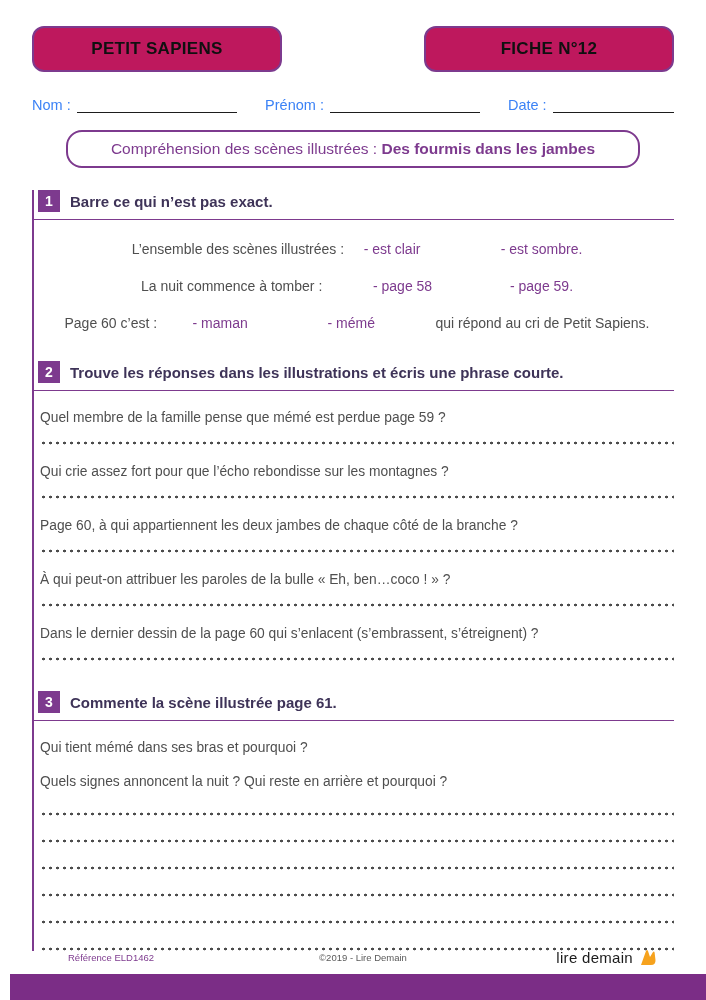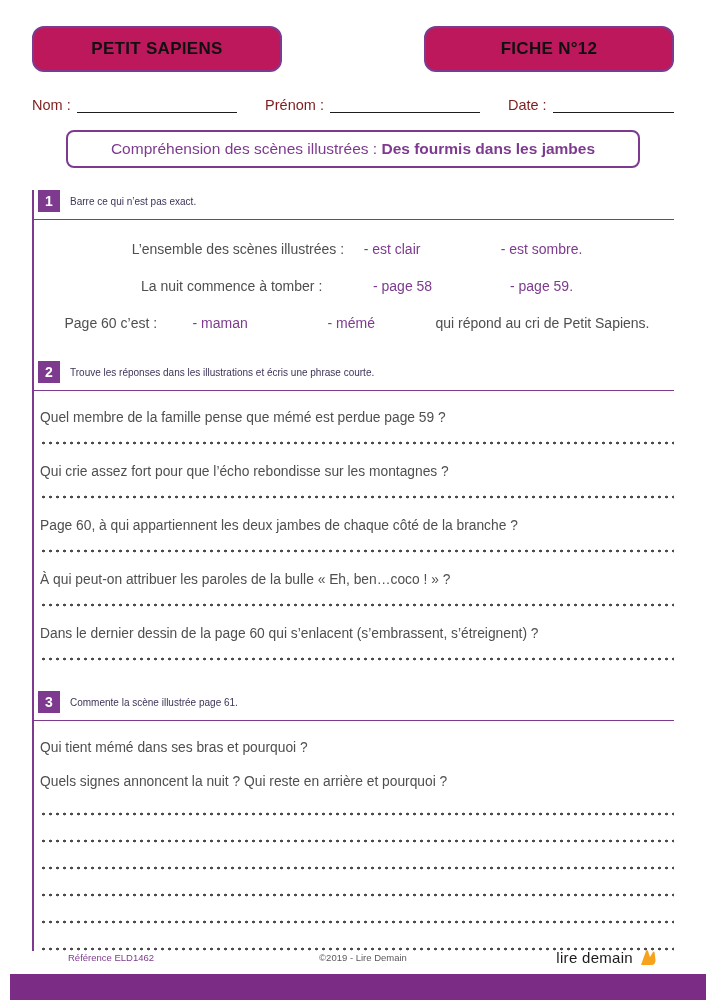--- a/index.html
+++ b/index.html
@@ -20,47 +20,47 @@
 
   
   .header-row { display:flex; justify-content:space-between; }
   .badge {
     width:250px; border:2.5px solid var(--accent); border-radius:12px;
     padding:11px 6px; text-align:center; font-weight:bold; font-size:17px;
     color:#101010; letter-spacing:.3px; background:#be185d;
   }
 
   
-  .id-row { display:flex; margin-top:24px; font-size:14.5px; color:#7f1d1d; gap:28px; }
+  .id-row { display:flex; margin-top:24px; font-size:14.5px; color:#3b82f6; gap:28px; }
   .id-field { display:flex; align-items:flex-end; }
   .id-field.f1 { flex:1.05; }
   .id-field.f2 { flex:1.1; }
   .id-field.f3 { flex:0.85; }
   .id-label { white-space:nowrap; }
   .id-line { flex:1; border-bottom:1.6px solid #1d1d1d; margin-left:6px; height:17px; }
 
   
   .title-box {
-    margin:17px 34px 0 34px; border:2px solid var(--accent); border-radius:8px;
+    margin:17px 34px 0 34px; border:2px solid var(--accent); border-radius:16px;
     padding:8px 20px; text-align:center; color:var(--accent); font-size:15.5px;
     white-space:nowrap;
   }
   .title-bold { font-weight:bold; }
 
   
   .sections { margin-top:22px; border-left:2.5px solid var(--accent); }
   .section { margin-top:30px; }
   .section:first-child { margin-top:0; }
   .sec-head { display:flex; align-items:center; gap:10px; padding-left:4px; }
   .sec-num {
     width:22px; height:22px; background:var(--accent); color:#fff;
     font-weight:bold; font-size:14px; display:flex; align-items:center; justify-content:center;
     flex:0 0 auto;
   }
-  .sec-title { font-weight:normal; font-size:10px; color:#3e3358; white-space:nowrap; }
+  .sec-title { font-weight:bold; font-size:15px; color:#3e3358; white-space:nowrap; }
   .sec-rule { border:none; border-top:1.6px solid var(--accent); margin:7px 0 0 0; }
 
   
   .s1-row { display:flex; margin-top:21px; font-size:14px; color:#4f4f4f; padding-left:6px; white-space:nowrap;justify-content:center; }
   .opt { color:var(--accent); }
   .row12 .s1-label { width:232px; }
   .row12 .opt1 { width:137px; }
   .row3 .s1-label { width:128px; }
   .row3 .opt1 { width:135px; }
   .row3 .opt2 { width:108px; }

